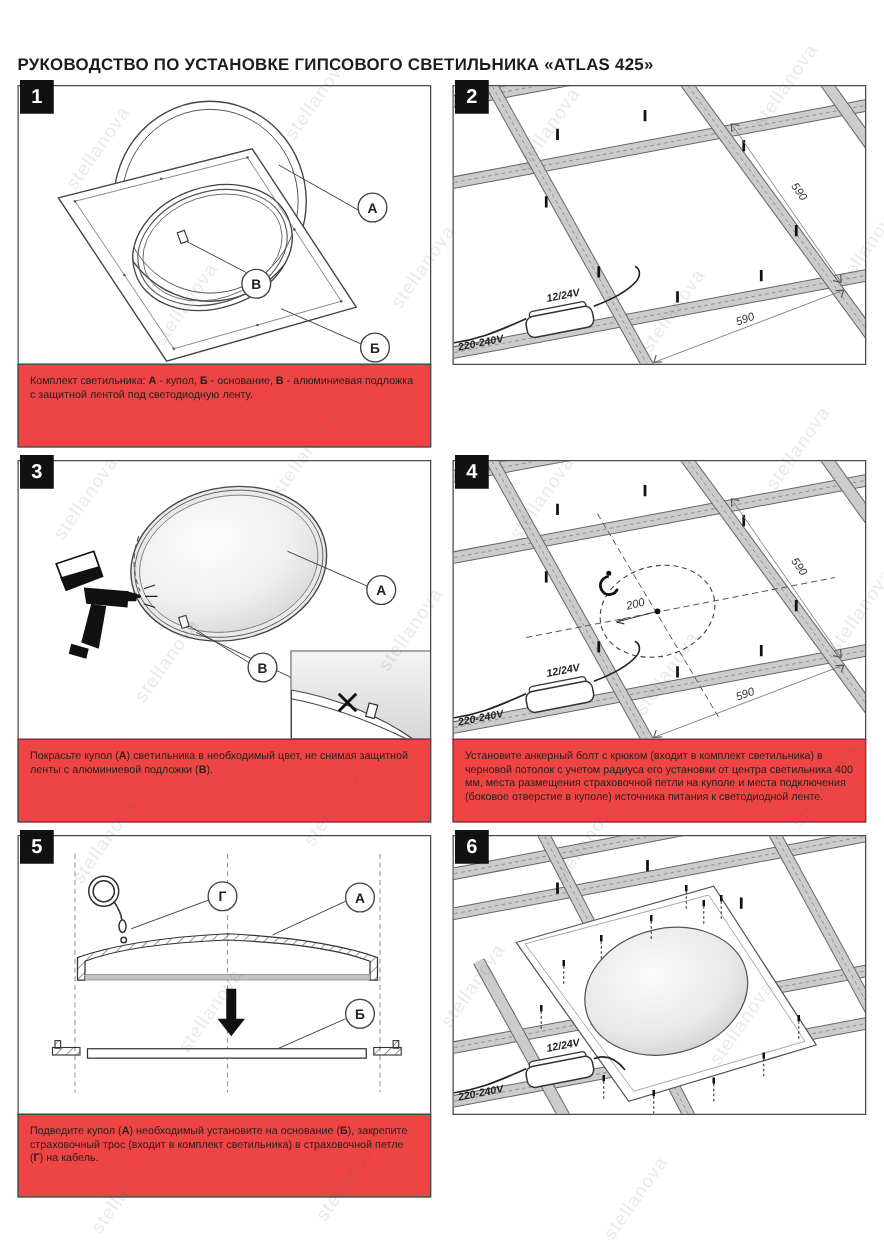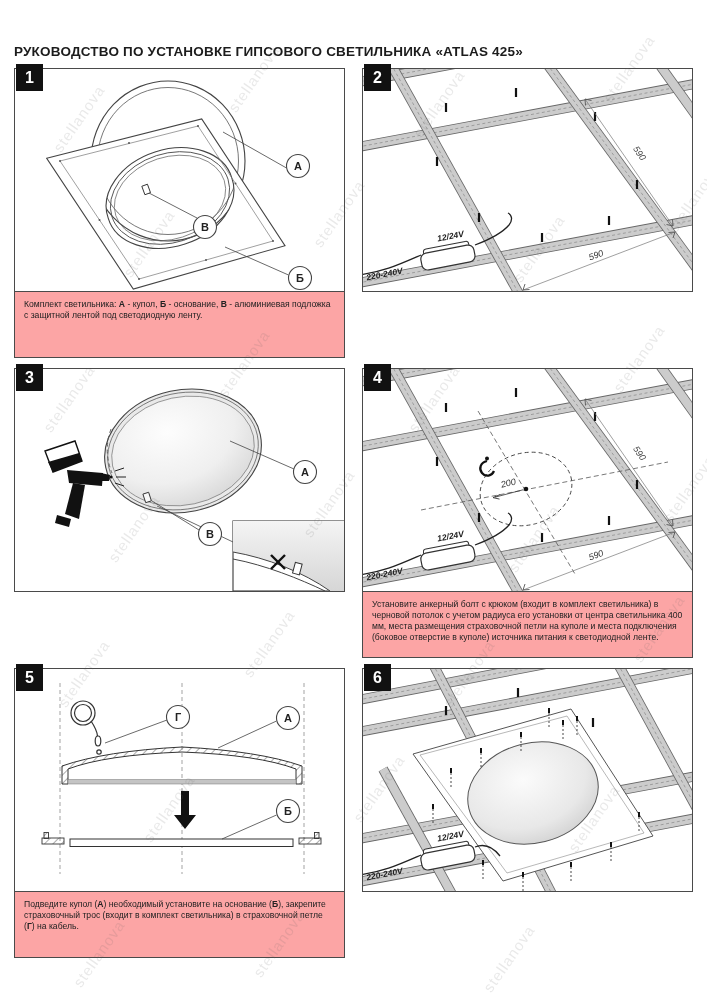--- a/index.html
+++ b/index.html
@@ -3,21 +3,21 @@
 <meta charset="utf-8">
 <style>
   html,body{margin:0;padding:0;background:#fff;}
   #page{position:relative;width:707px;height:1000px;background:#fff;overflow:hidden;
         font-family:"Liberation Sans", sans-serif;}
   #title{position:absolute;left:14px;top:44px;font-size:13.5px;font-weight:bold;color:#1c1c1c;
          letter-spacing:0.2px;white-space:nowrap;}
   .cell{position:absolute;width:331px;}
   .illus{position:relative;width:329px;height:222px;border:1px solid #4a4a4a;background:#fff;}
   .caption{position:relative;width:311px;height:54px;border:1px solid #4a4a4a;margin-top:-1px;
-           padding:7px 9px 4px 9px;background:#fca5a5;}
+           padding:7px 9px 4px 9px;background:#ef4444;}
   .caption p{margin:0;font-size:8.6px;line-height:11px;color:#222;}
   .caption .b{font-weight:bold;}
   .badge{position:absolute;left:1px;top:-5px;width:27px;height:27px;background:#111;
          color:#fff;font-weight:bold;font-size:16px;display:flex;align-items:center;
          justify-content:center;z-index:3;}
   svg{display:block;}
   text{font-family:"Liberation Sans", sans-serif;}
   .co-txt{font-size:11px;font-weight:bold;fill:#222;}
   .dim-txt{font-size:9px;font-style:italic;fill:#333;}
   .psu-txt{font-size:8.5px;font-style:italic;font-weight:bold;fill:#222;}
@@ -228,20 +228,23 @@
 
         <g>
           <circle cx="290" cy="103" r="11.5" fill="#fff" stroke="#444" stroke-width="1.1"></circle>
           <text class="co-txt" x="290" y="107" text-anchor="middle">А</text>
         </g>
         <g>
           <circle cx="195" cy="165" r="11.5" fill="#fff" stroke="#444" stroke-width="1.1"></circle>
           <text class="co-txt" x="195" y="169" text-anchor="middle">В</text>
         </g>
       </svg>
+    </div>
+    <div class="caption">
+      <p><span>Покрасьте купол (</span><span class="b">А</span><span>) светильника в необходимый цвет, не снимая защитной ленты с алюминиевой подложки (</span><span class="b">В</span><span>).</span></p>
     </div>
   </div>
 
   <div class="cell" style="left:362px;top:368px">
     <div class="illus">
       <div class="badge">4</div>
       <svg width="329" height="222" viewBox="0 0 329 222">
         <g>
           <g>
               <line x1="-5" y1="13" x2="210" y2="-27" stroke="#666" stroke-width="10"></line>

